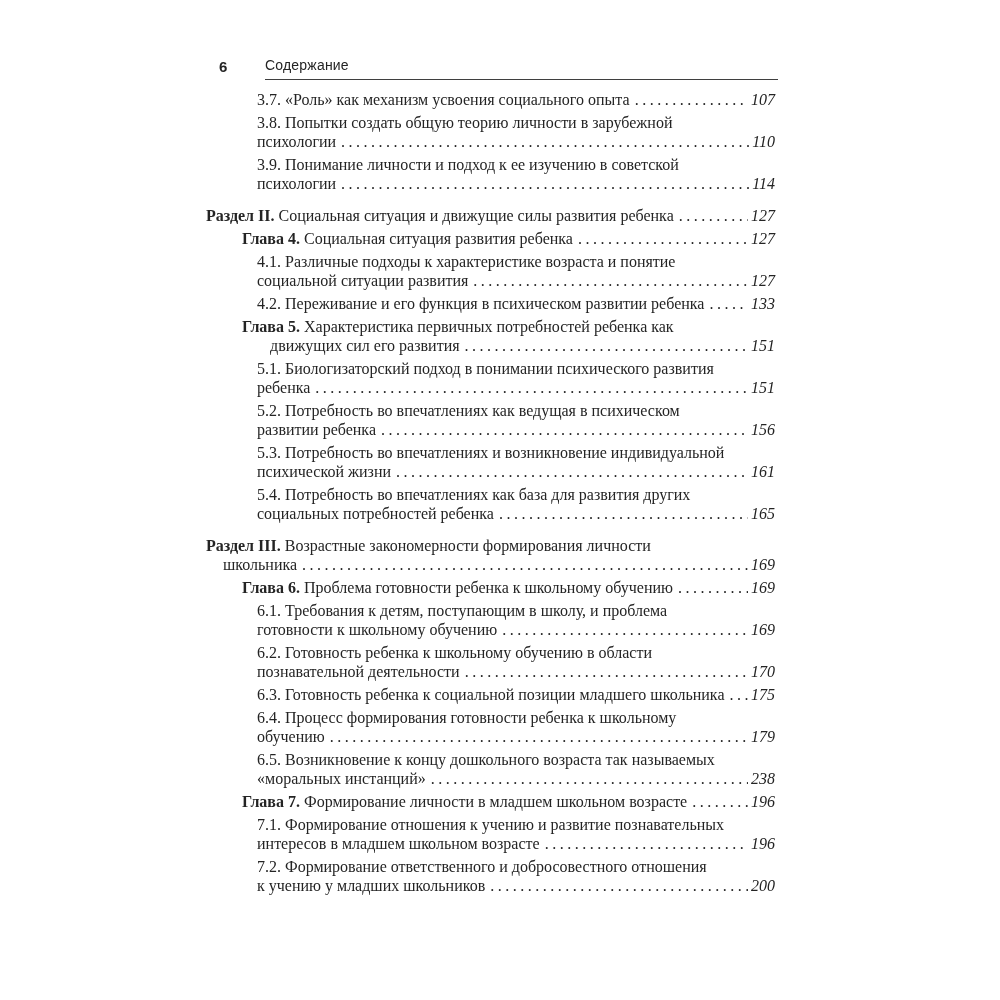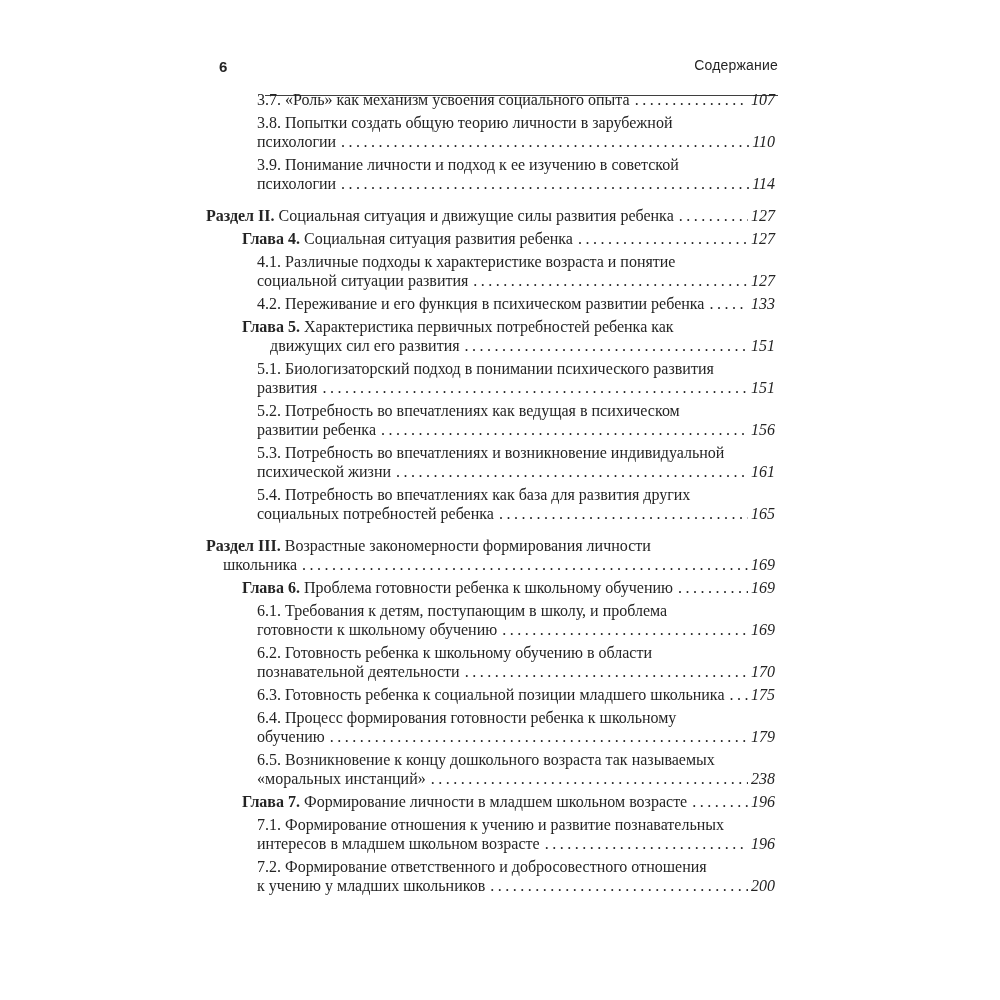--- a/index.html
+++ b/index.html
@@ -22,25 +22,24 @@
     left:219px;top:57px;right:222px;
   }
   .head-pagenum{
     position:absolute;left:0;top:1px;
     font-family:"Liberation Sans", sans-serif;
     font-weight:bold;font-size:15px;
   }
   .running-head{
     margin-left:46px;
     border-bottom:1px solid var(--rule);
-    padding-bottom:22px;
+    padding-bottom:6px;
     font-family:"Liberation Sans", sans-serif;
     font-size:14px;
     letter-spacing:0.2px;
-    text-align:right;
   }
   
   .toc{
     position:absolute;
     left:206px;top:90px;
     width:569px;
     font-size:16px;
   }
   .entry{margin-bottom:4px;}
   .entry.section{margin-top:13px;}
@@ -147,21 +146,21 @@
           <span class="ltext">движущих сил его развития</span>
           <span class="dots"></span>
           <span class="pg">151</span>
         </div>
       </div>
       <div class="entry item">
         <div class="line">
           <span class="ltext"><span class="label">5.1.</span> Биологизаторский подход в понимании психического развития</span>
         </div>
         <div class="line cont">
-          <span class="ltext">развития</span>
+          <span class="ltext">ребенка</span>
           <span class="dots"></span>
           <span class="pg">151</span>
         </div>
       </div>
       <div class="entry item">
         <div class="line">
           <span class="ltext"><span class="label">5.2.</span> Потребность во впечатлениях как ведущая в психическом</span>
         </div>
         <div class="line cont">
           <span class="ltext">развитии ребенка</span>

